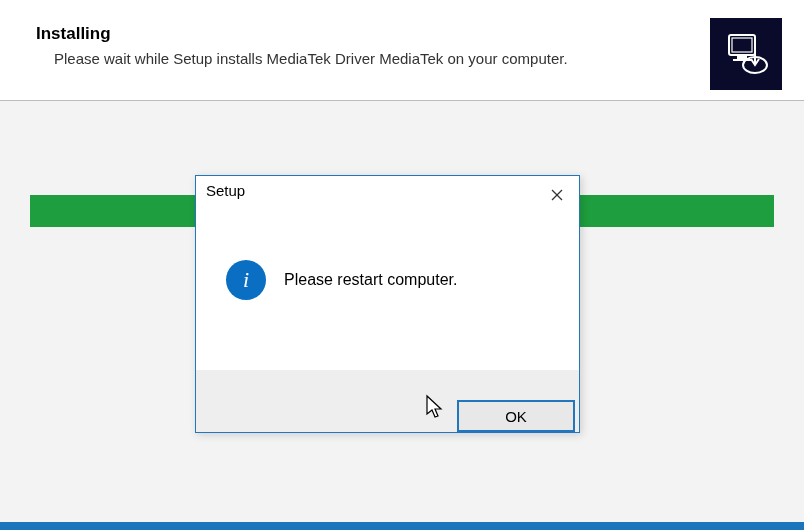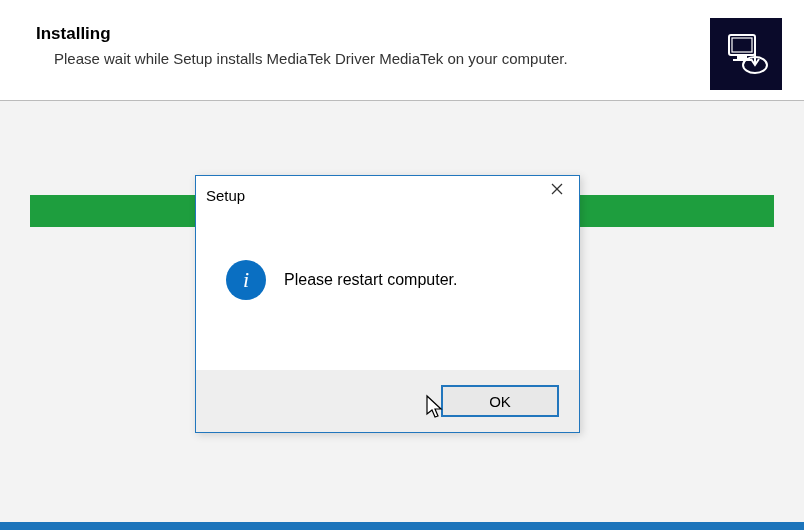--- a/index.html
+++ b/index.html
@@ -70,21 +70,21 @@
       top: 74px;
       left: 195px;
       width: 385px;
       height: 258px;
       background: #ffffff;
       border: 1px solid #2176bd;
       box-shadow: 2px 2px 8px rgba(0,0,0,0.15);
     }
     .dialog-titlebar {
       display: flex;
-      align-items: flex-end;
+      align-items: flex-start;
       justify-content: space-between;
       padding: 6px 0 6px 10px;
       height: 34px;
     }
     .dialog-title {
       font-size: 15px;
       color: #000;
     }
     .dialog-close {
       width: 44px;
@@ -125,23 +125,23 @@
       color: #000;
     }
     .dialog-footer {
       position: absolute;
       bottom: 0;
       left: 0;
       right: 0;
       height: 62px;
       background: #eeeeee;
       display: flex;
-      align-items: center;
+      align-items: flex-end;
       justify-content: flex-end;
-      padding-right: 20px;
+      padding-right: 4px;
     }
     .ok-button {
       width: 118px;
       height: 32px;
       background: #e8e8e8;
       border: 2px solid #2176bd;
       font-size: 15px;
       color: #000;
       cursor: pointer;
       display: flex;

